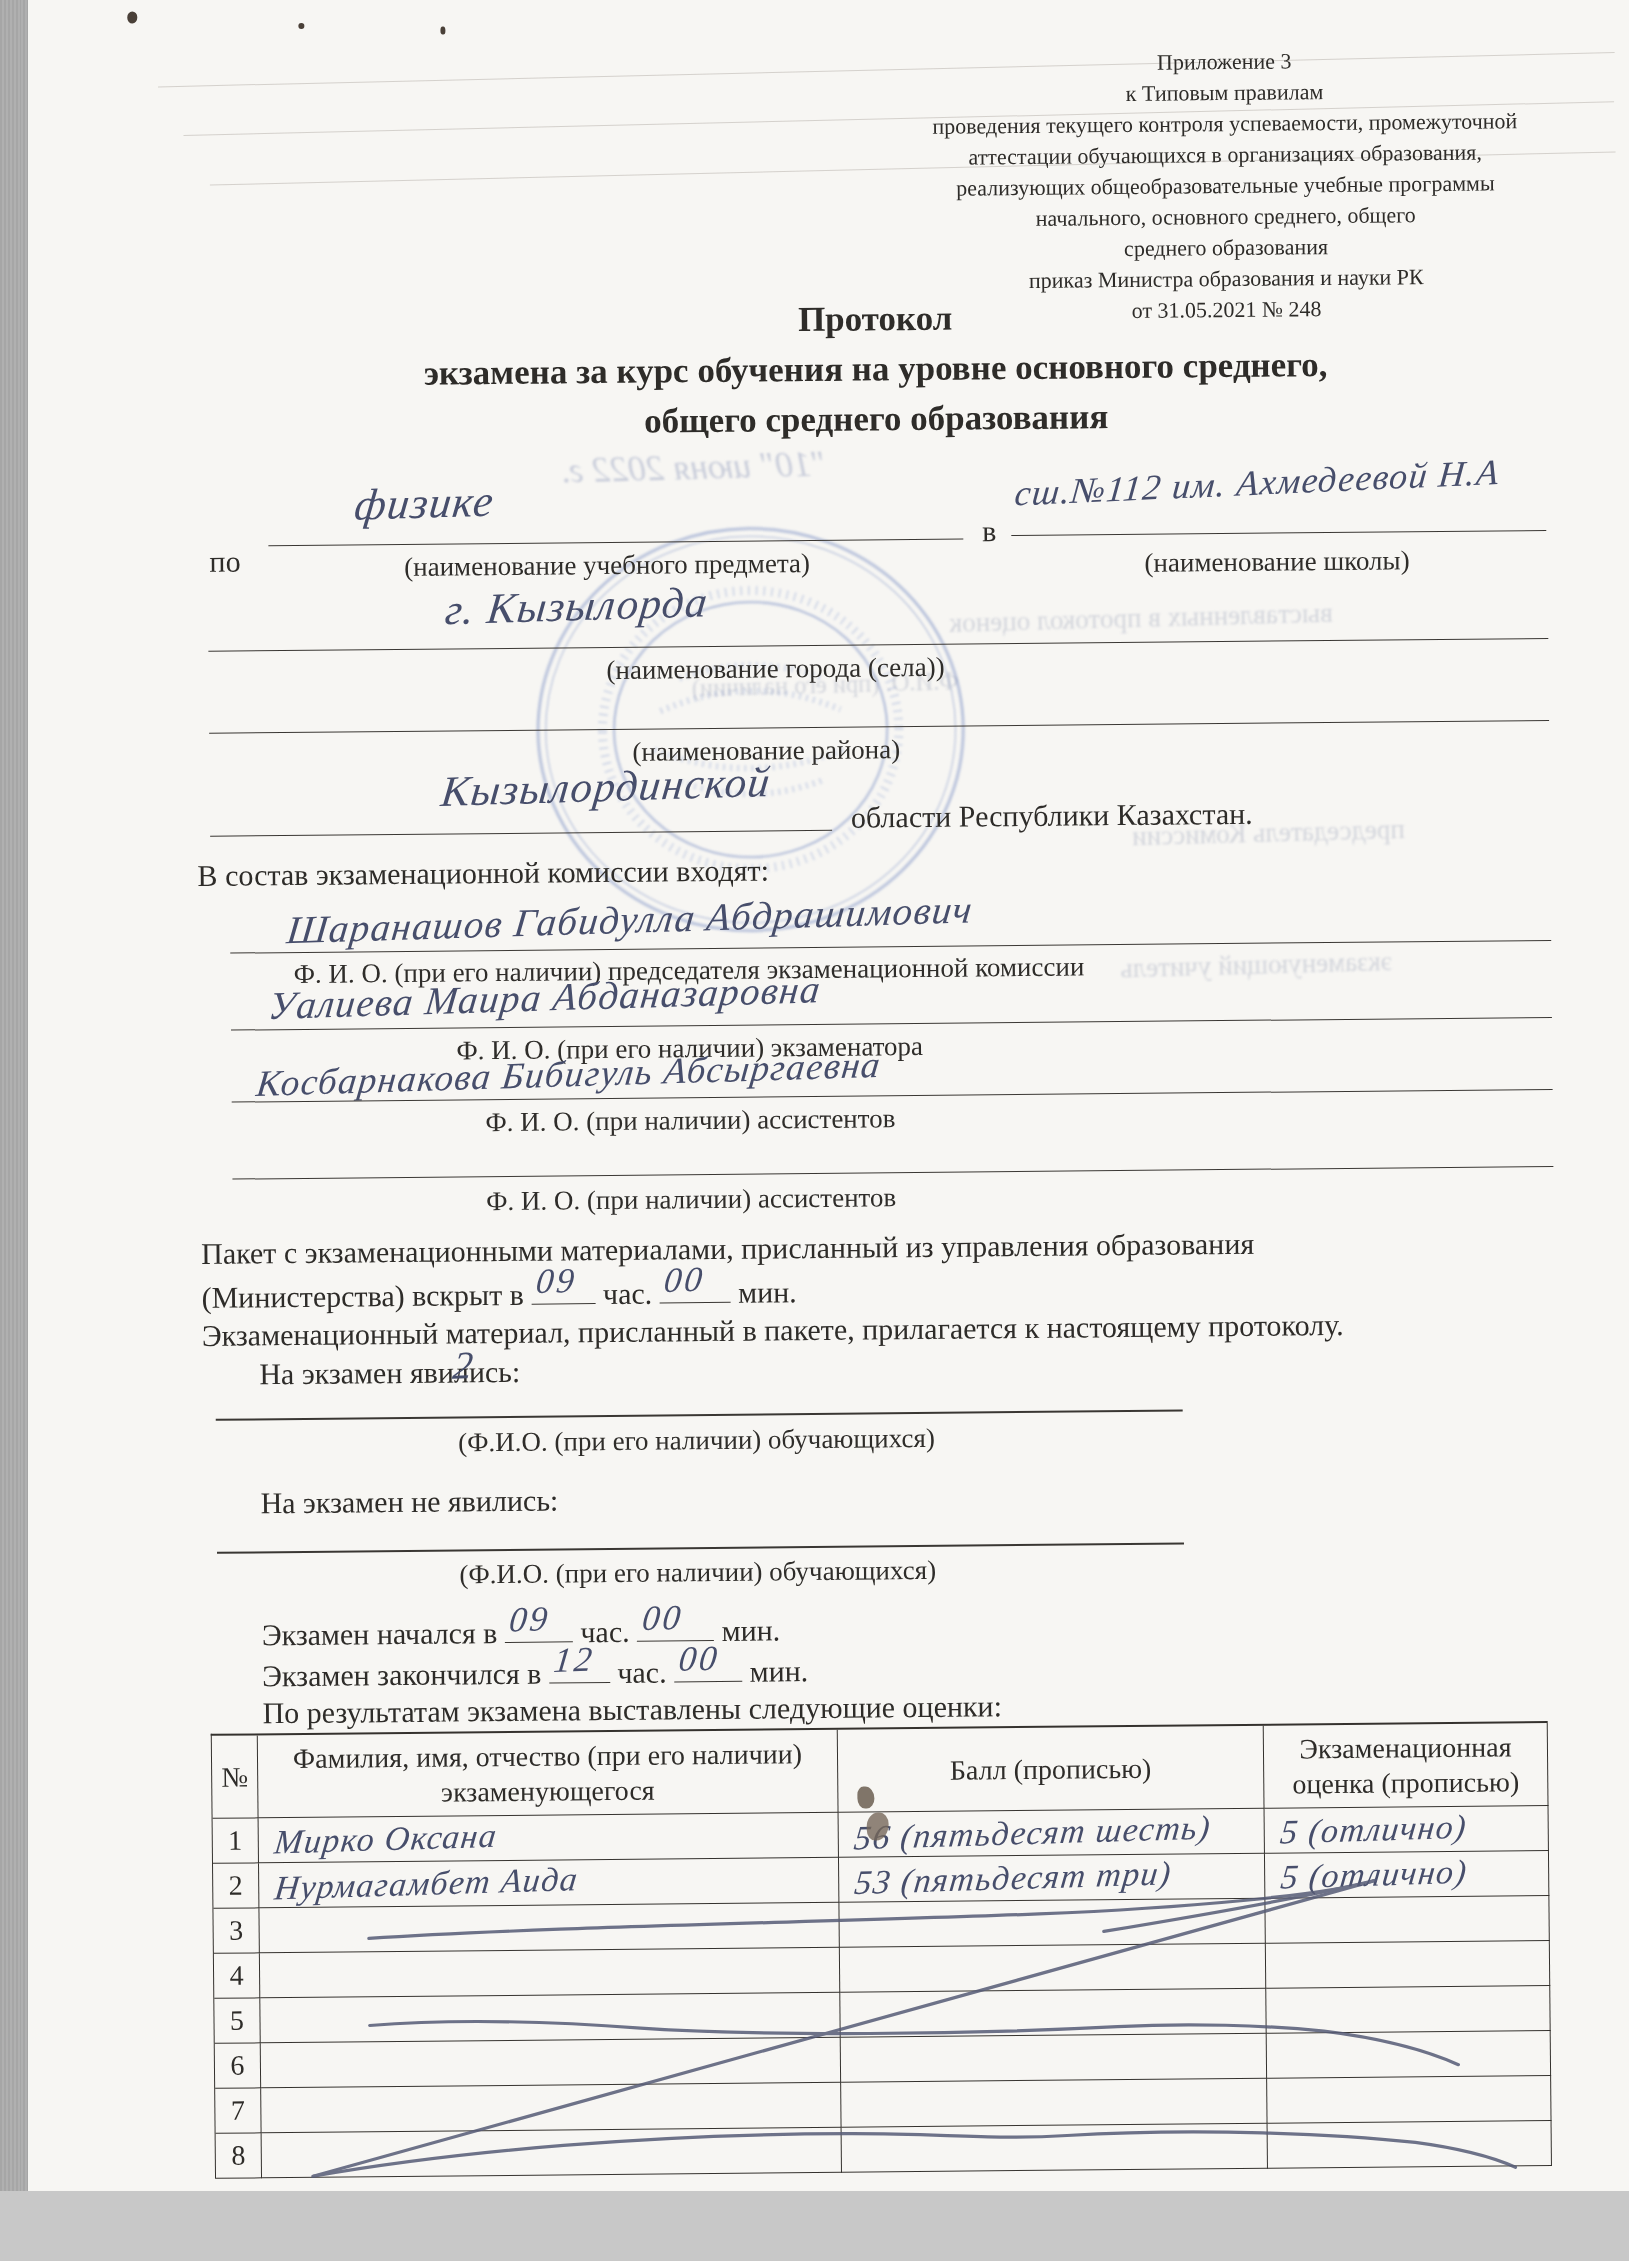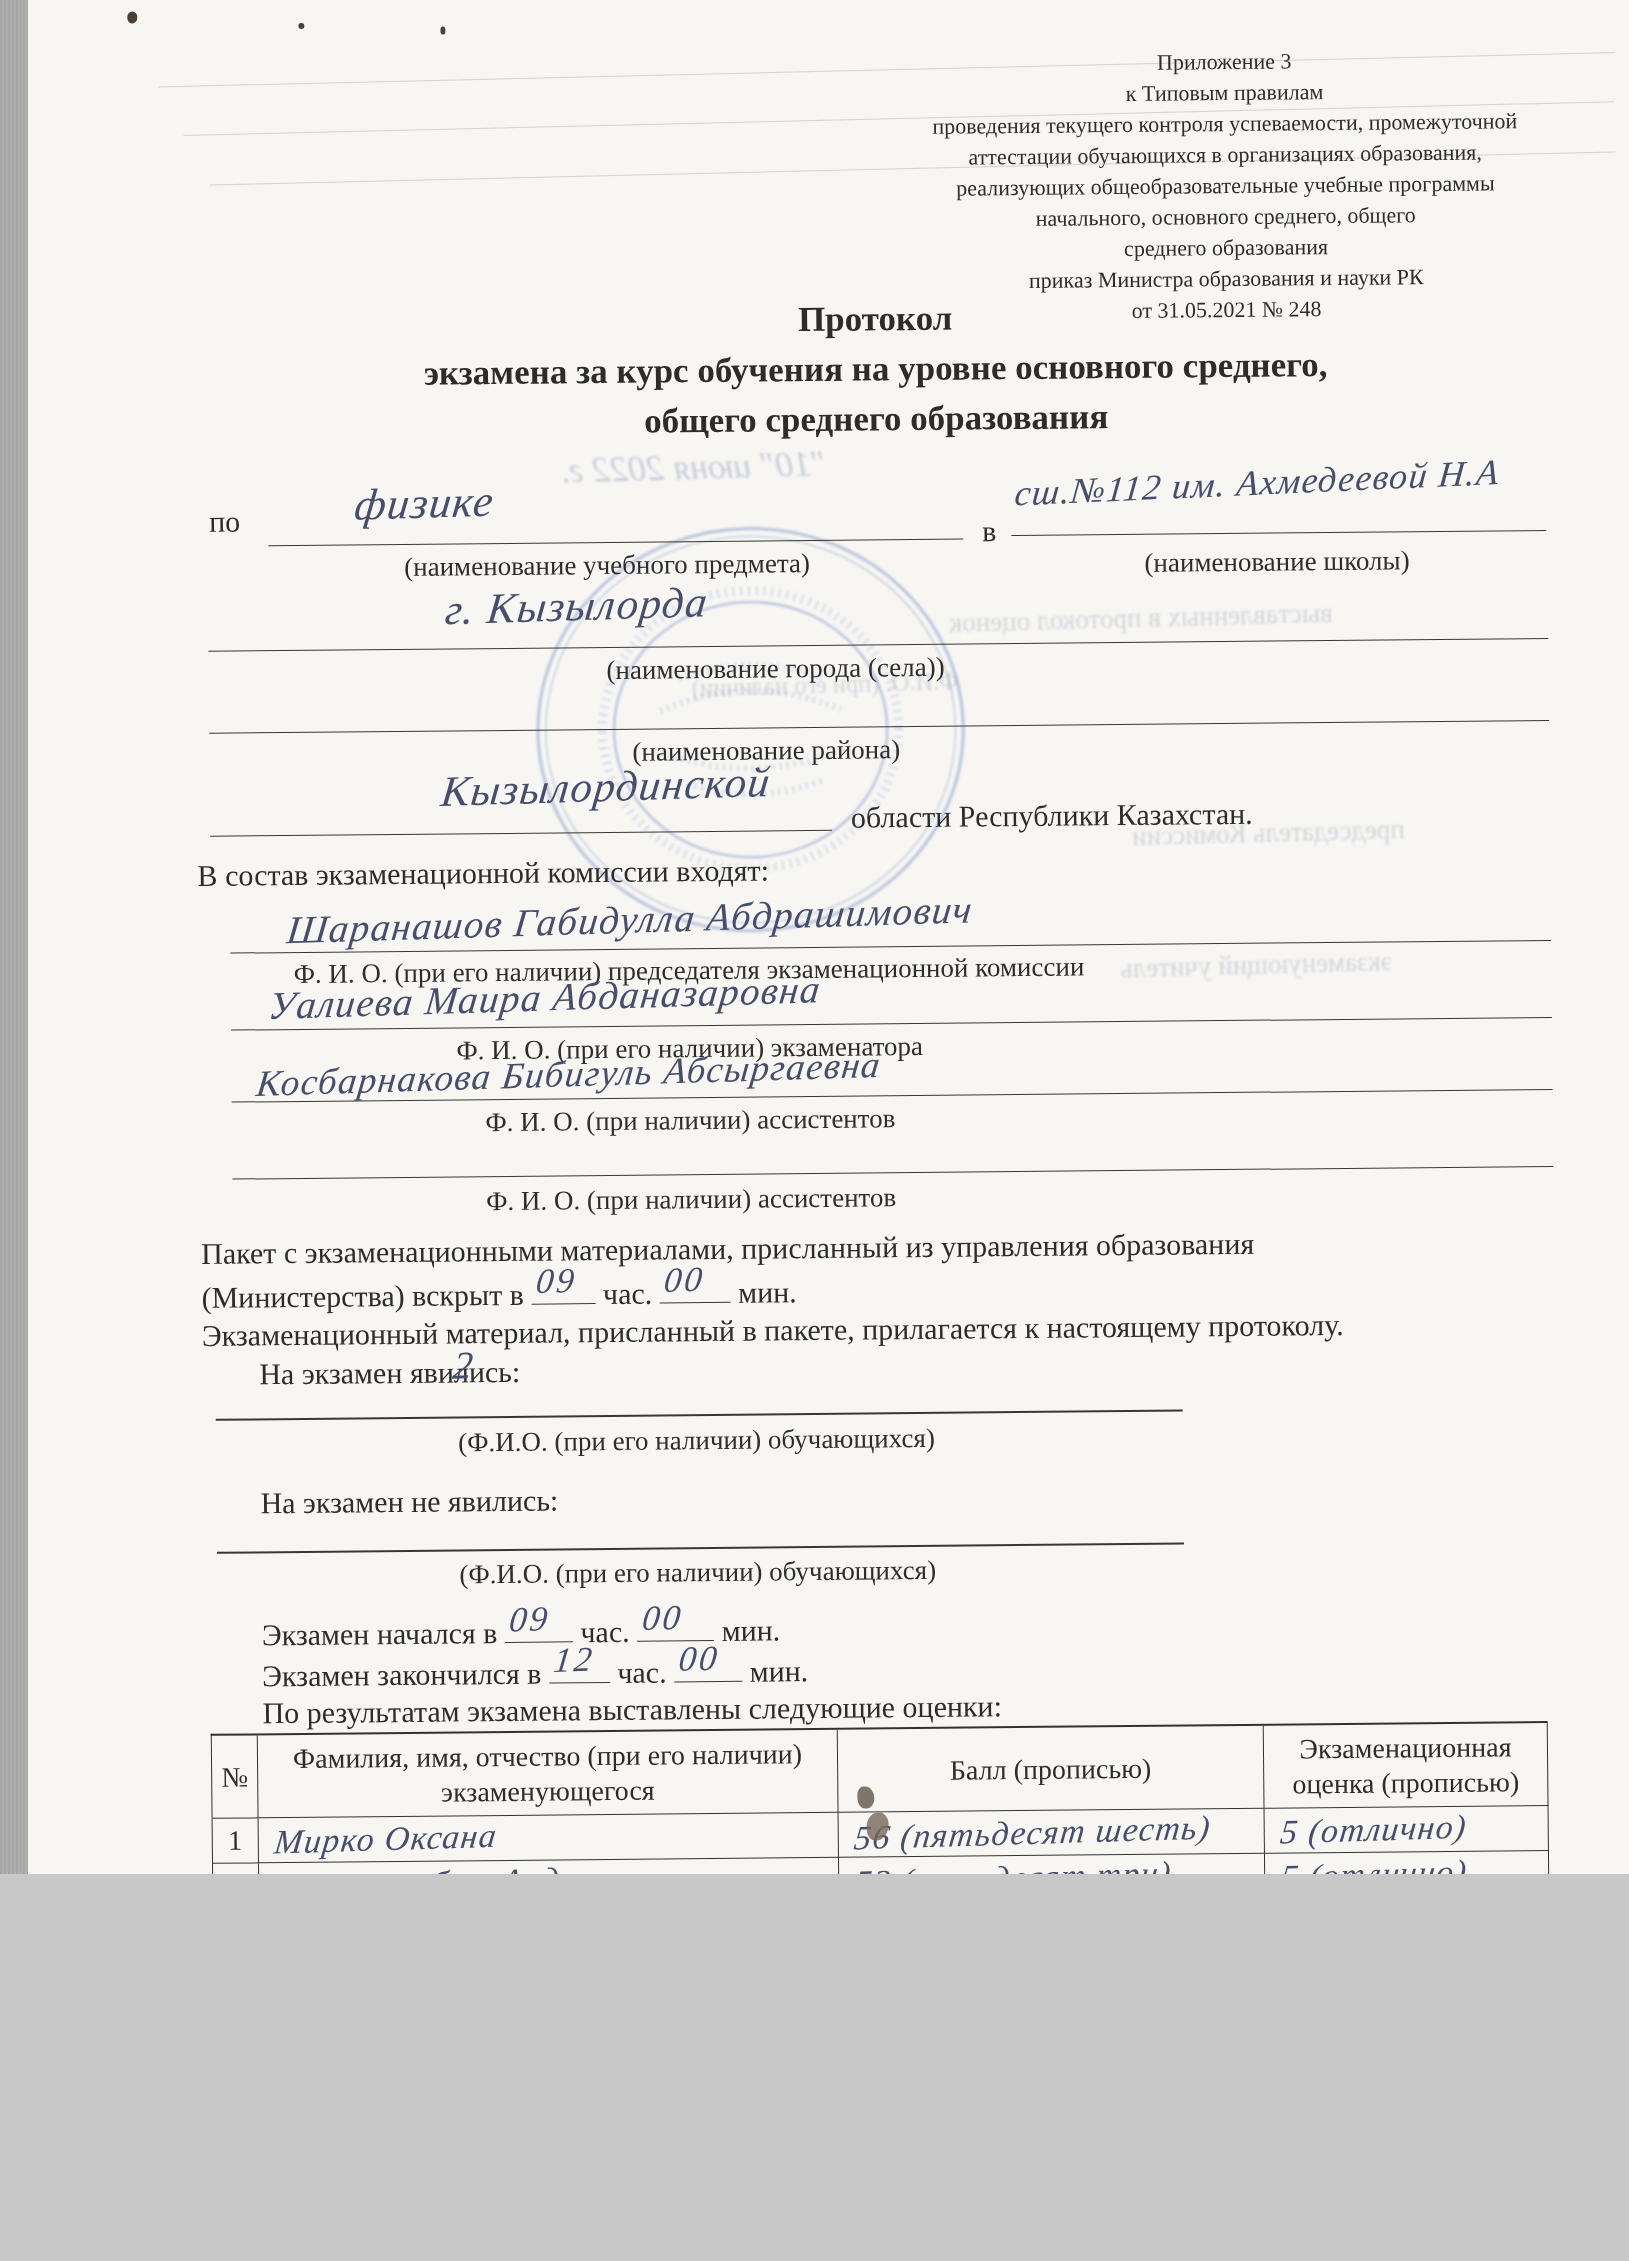--- a/index.html
+++ b/index.html
@@ -1,16 +1,16 @@
 <!DOCTYPE html>
 <html style="font-size:10.3px"><head>
 <meta charset="utf-8">
 <style>
   html,body{margin:0;padding:0;background:#c8c8c8;}
-  #scan{position:relative;width:1630px;height:1874px;overflow:hidden;background:#f7f6f3;
+  #scan{position:relative;width:1630px;height:2191px;overflow:hidden;background:#f7f6f3;
         font-family:"Liberation Serif",serif;color:#2e2c29;}
   #content{position:absolute;inset:0;transform:rotate(-0.55deg);transform-origin:815px 1131px;}
   .abs{position:absolute;}
   .print{font-family:"Liberation Serif",serif;color:#2e2c29;}
   .hand{font-family:"Liberation Serif",serif;font-style:italic;color:#474e6b;
         transform:skewX(-8deg) rotate(-1.2deg);letter-spacing:1.3px;white-space:nowrap;}
   .rule{height:0;border-bottom:1.9px solid #3a3733;}
   .caption{font-size:27px;color:#2f2d2a;text-align:center;white-space:nowrap;}
   .body-text{font-size:30px;line-height:39px;white-space:nowrap;}
   .blank{display:inline-block;position:relative;border-bottom:1.9px solid #3a3733;height:32px;vertical-align:baseline;}
@@ -75,21 +75,21 @@
       <path d="M580,330 a230,216 0 0 1 -460,0" fill="none" stroke="#9daed6" stroke-width="14" stroke-dasharray="3 9" opacity="0.7"></path>
       <path d="M210,300 q140,-60 280,0 M200,360 q150,60 300,0 M240,250 q110,-40 220,0 M240,410 q110,40 220,0" fill="none" stroke="#9daed6" stroke-width="10" stroke-dasharray="4 7" opacity="0.6"></path>
     </svg>
 
     <div class="bleed hand-b" style="left:567px;top:445px;font-size:36px;">"10"  июня  2022 г.</div>
     <div class="bleed" style="left:954px;top:606px;font-size:27px;">выставленных в протокол оценок</div>
     <div class="bleed" style="left:1135px;top:822px;font-size:27px;">председатель Комиссии</div>
     <div class="bleed" style="left:1122px;top:954px;font-size:27px;">экзаменующий учитель</div>
     <div class="bleed" style="left:696px;top:671px;font-size:24.5px;">Ф.И.О. (при его наличии)</div>
 
-    <div class="abs print body-text" style="left:215px;top:496px;">по</div>
+    <div class="abs print body-text" style="left:215px;top:536px;">по</div>
     <div class="abs rule" style="left:274px;top:540px;width:695px;"></div>
     <div class="abs hand" style="left:361px;top:474px;font-size:44px;">физике</div>
     <div class="abs print body-text" style="left:988px;top:513px;">в</div>
     <div class="abs rule" style="left:1017px;top:537px;width:535px;"></div>
     <div class="abs hand" style="left:1022px;top:466px;font-size:36px;transform:skewX(-8deg) rotate(-2deg);">сш.№112 им. Ахмедеевой Н.А</div>
     <div class="abs caption" style="left:290px;top:548px;width:645px;">(наименование учебного  предмета)</div>
     <div class="abs caption" style="left:1057px;top:551px;width:451px;">(наименование    школы)</div>
 
     <div class="abs hand" style="left:451px;top:579px;font-size:43px;">г.  Кызылорда</div>
     <div class="abs rule" style="left:213px;top:645px;width:1340px;"></div>

